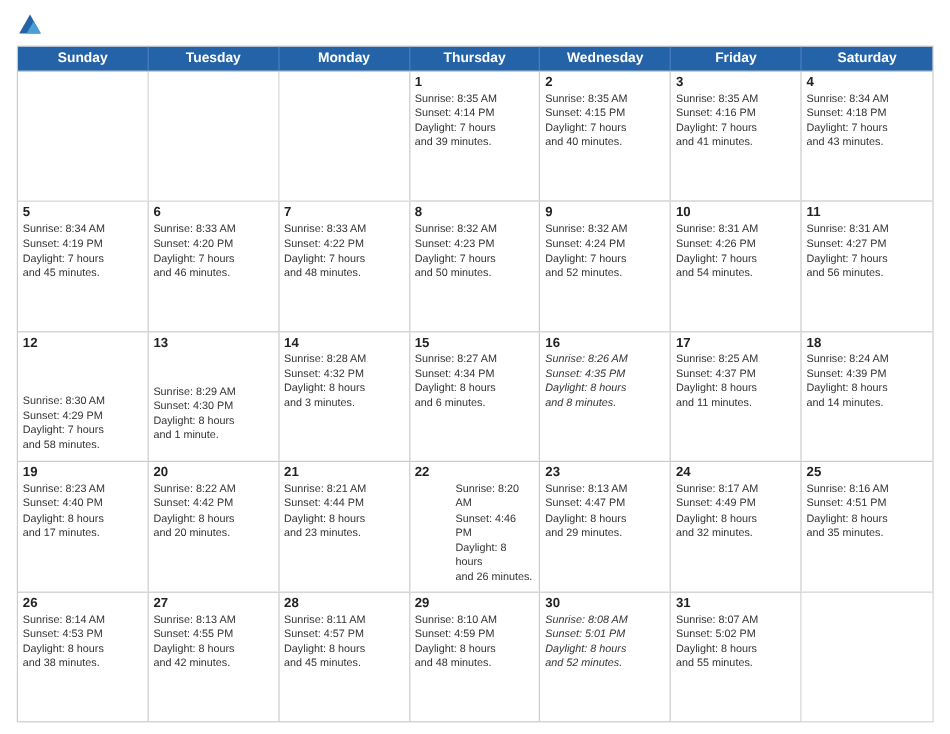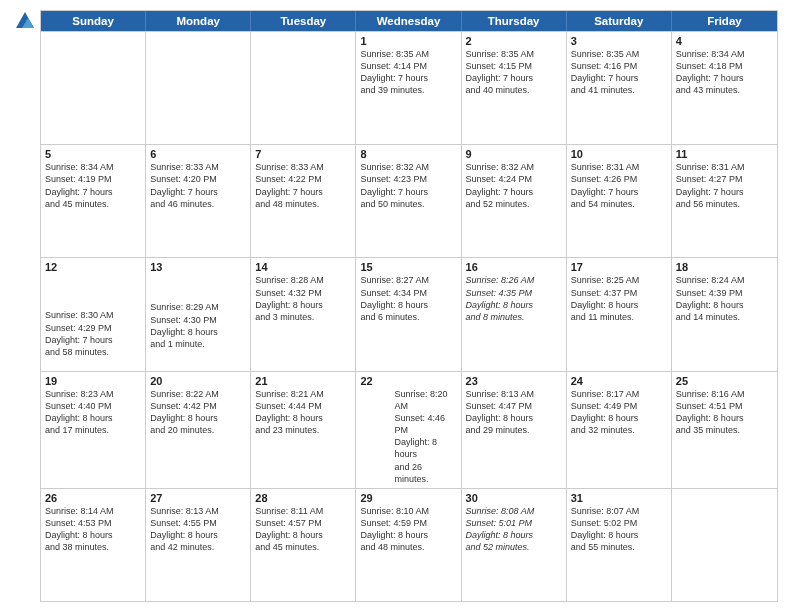--- a/index.html
+++ b/index.html
@@ -8,21 +8,21 @@
       background: #fff;
       width: 792px;
       height: 612px;
       overflow: hidden;
     }
     .page {
       width: 792px;
       height: 612px;
       padding: 10px 14px 10px 14px;
       display: flex;
-      flex-direction: row;
+      flex-direction: column;
     }
     .header {
       display: flex;
       justify-content: space-between;
       align-items: flex-start;
       margin-bottom: 6px;
     }
     .logo {
       display: flex;
       align-items: center;
@@ -139,26 +139,26 @@
     </div>
     <div class="title-block">
       <div class="title-month"></div>
       <div class="title-location"></div>
     </div>
   </div>
 
   <div class="calendar">
     <div class="cal-header">
     <div class="cal-header-cell">Sunday</div>
+        <div class="cal-header-cell">Tuesday</div>
         <div class="cal-header-cell">Monday</div>
-        <div class="cal-header-cell">Tuesday</div>
+        <div class="cal-header-cell">Thursday</div>
         <div class="cal-header-cell">Wednesday</div>
-        <div class="cal-header-cell">Thursday</div>
+        <div class="cal-header-cell">Friday</div>
         <div class="cal-header-cell">Saturday</div>
-        <div class="cal-header-cell">Friday</div>
       </div>
     <div class="cal-body">
     <div class="cal-row">
           <div class="cal-cell empty"></div>
           <div class="cal-cell empty"></div>
           <div class="cal-cell empty"></div>
           <div class="cal-cell">
             <span class="day-num">1</span>
             <div class="day-info" style="white-space: pre-line;">Sunrise: 8:35 AM
 Sunset: 4:14 PM

